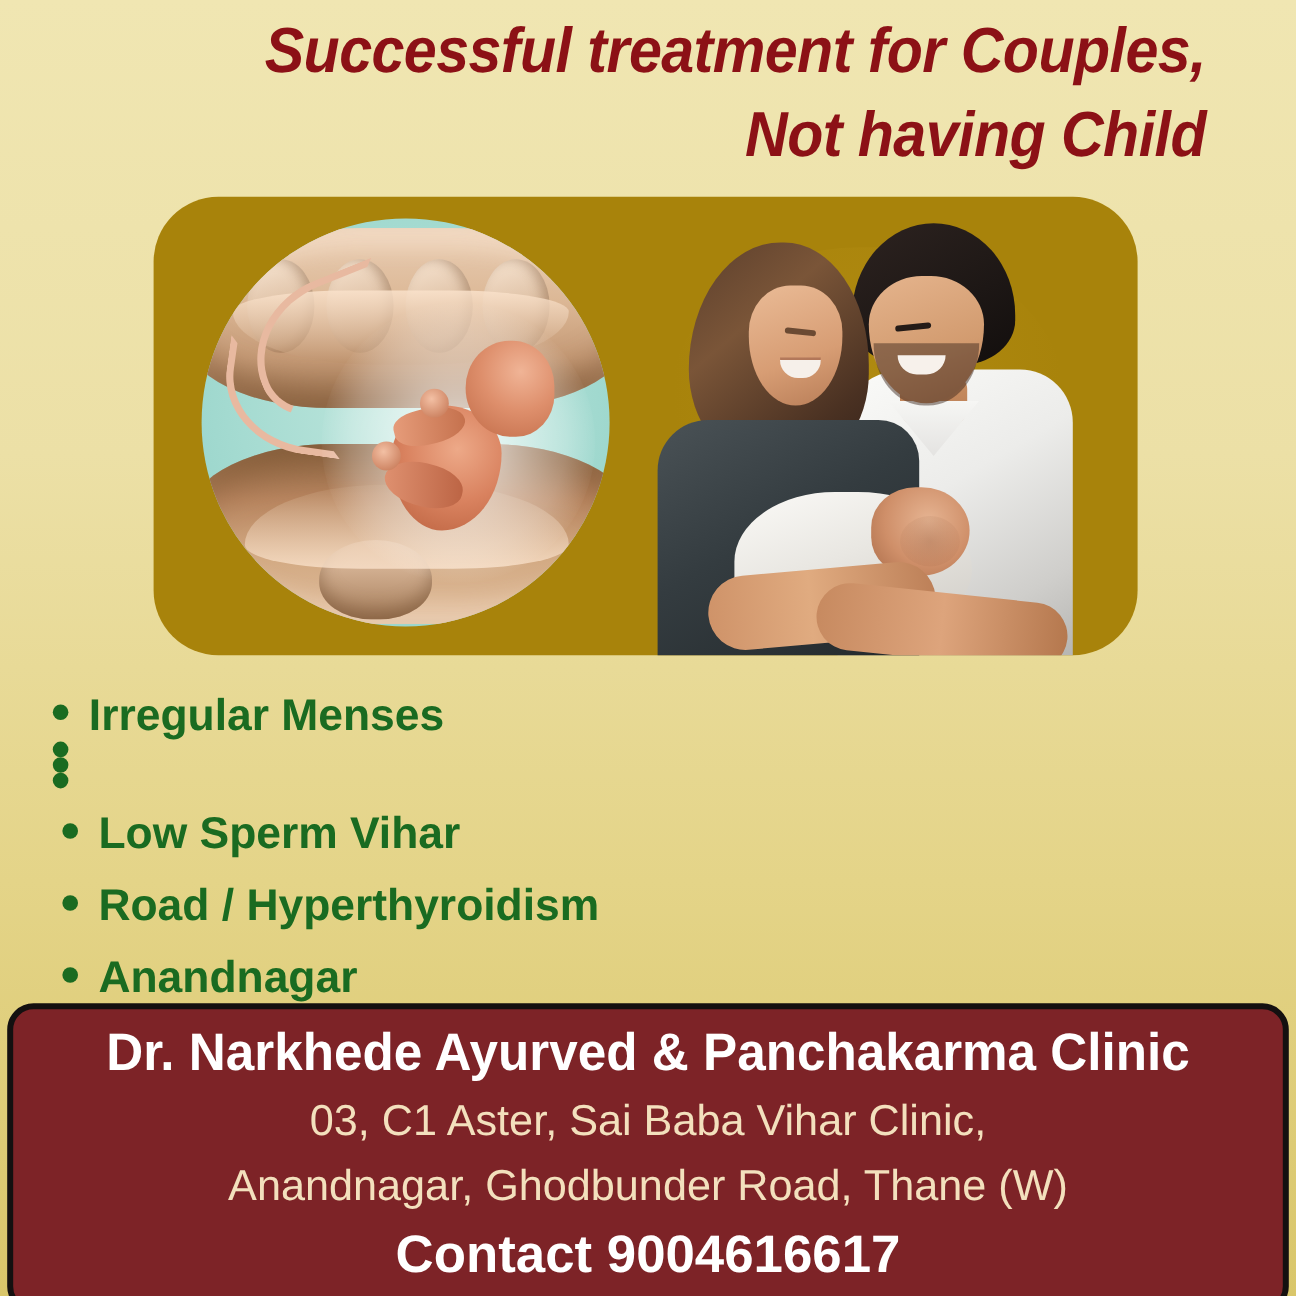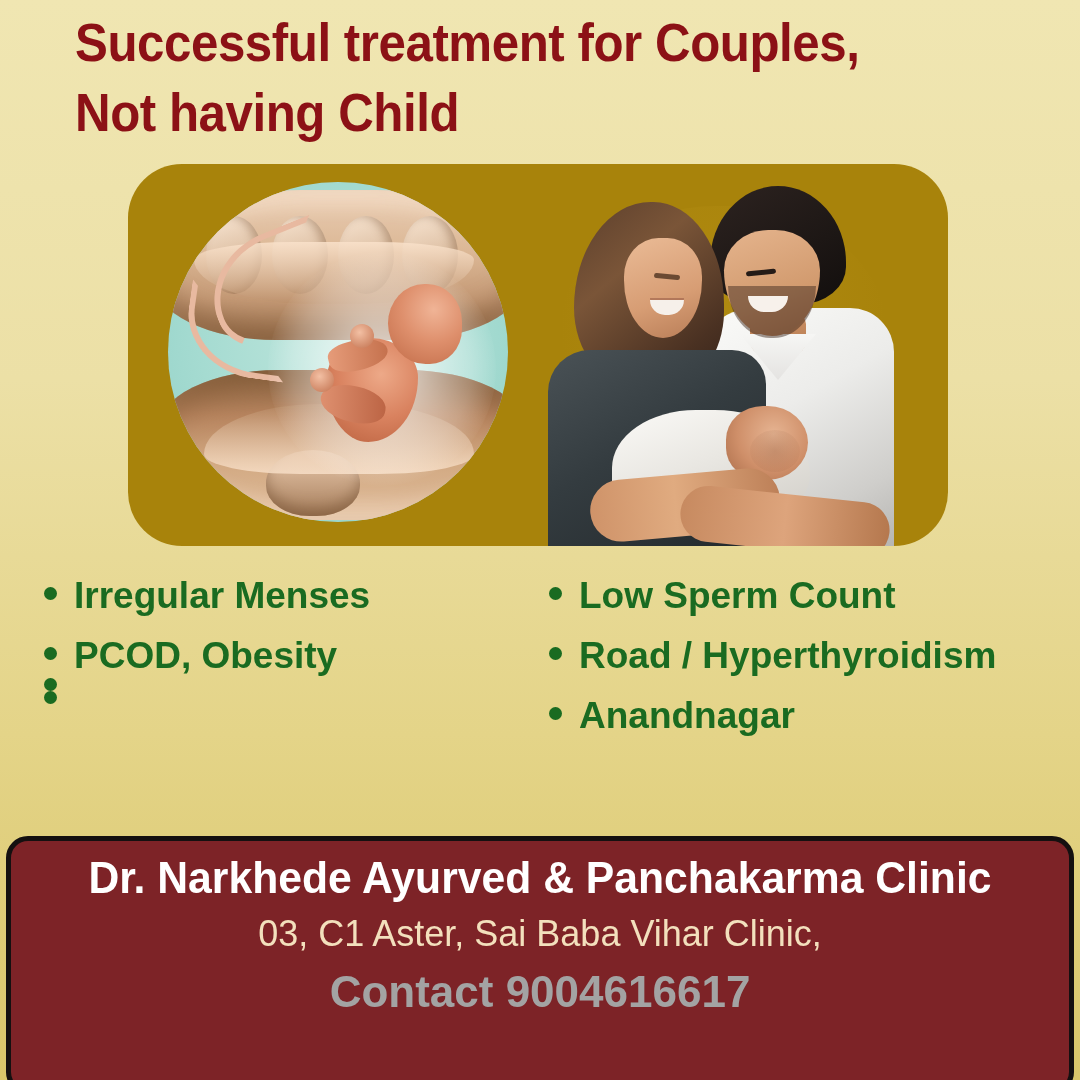--- a/index.html
+++ b/index.html
@@ -15,23 +15,24 @@
     overflow: hidden;
     background: linear-gradient(180deg, #f0e6b2 0%, #ece0a6 35%, #e4d488 68%, #d9c66a 100%);
     font-family: "Liberation Sans", sans-serif;
     box-sizing: border-box;
   }
 
   
   .title-block {
     position: absolute;
     left: 0; right: 0; top: 8px;
-    text-align: left;
+    text-align: right;
     padding: 0 40px;
     box-sizing: border-box;
+    font-style: italic;
   }
   .title-line {
     color: #8c1116;
     font-weight: 700;
     font-size: 53px;
     line-height: 70px;
     letter-spacing: -0.5px;
     transform: scaleX(0.93);
     white-space: nowrap;
   }
@@ -293,20 +294,21 @@
   }
 
   
   .lists {
     position: absolute;
     left: 0; right: 0;
     top: 566px;
     display: flex;
     padding: 0 34px 0 44px;
     box-sizing: border-box;
+    flex-direction: column;
   }
   .col { width: 50%; }
   .col.right { padding-left: 8px; }
   ul.blist { list-style: none; margin: 0; padding: 0; }
   ul.blist li {
     display: flex;
     align-items: baseline;
     color: #1a6b21;
     font-weight: 700;
     font-size: 37px;
@@ -346,21 +348,21 @@
     white-space: nowrap;
   }
   .addr {
     color: #f3e0bd;
     font-weight: 400;
     font-size: 36px;
     line-height: 54px;
     white-space: nowrap;
   }
   .contact {
-    color: #a3a3a3;
+    color: #ffffff;
     font-weight: 700;
     font-size: 44px;
     line-height: 58px;
     margin-top: 2px;
     white-space: nowrap;
   }
 </style>
 </head>
 <body>
 
@@ -423,47 +425,47 @@
 
   <div class="lists">
     <div class="col left">
       <ul class="blist">
         <li>
             <span class="dot"></span>
             <span>Irregular Menses</span>
           </li>
         <li>
             <span class="dot"></span>
-            <span>PCOD, Obesity</span>
           </li>
         <li>
             <span class="dot"></span>
           </li>
         <li>
             <span class="dot"></span>
           </li>
       </ul>
     </div>
     <div class="col right">
       <ul class="blist">
         <li>
             <span class="dot"></span>
-            <span>Low Sperm Count</span>
+            <span>Low Sperm Vihar</span>
           </li>
         <li>
             <span class="dot"></span>
             <span>Road / Hyperthyroidism</span>
           </li>
         <li>
             <span class="dot"></span>
             <span>Anandnagar</span>
           </li>
       </ul>
     </div>
   </div>
 
   <div class="footer">
     <div class="clinic-name">Dr. Narkhede Ayurved &amp; Panchakarma Clinic</div>
     <div class="addr">03, C1 Aster, Sai Baba Vihar Clinic,</div>
+    <div class="addr">Anandnagar, Ghodbunder Road, Thane (W)</div>
     <div class="contact">Contact 9004616617</div>
   </div>
 
 </div>
 
 </body></html>

